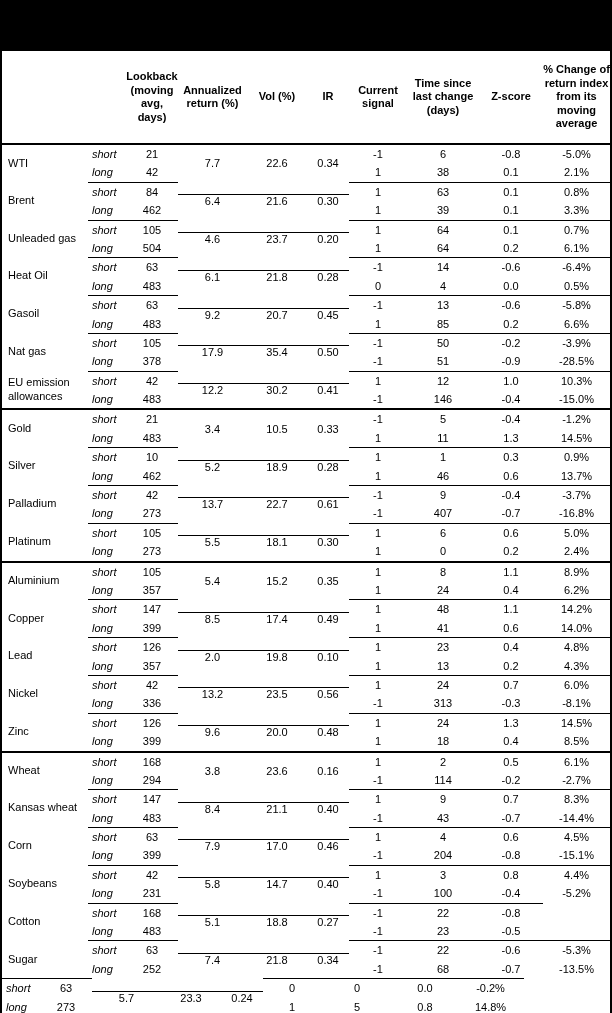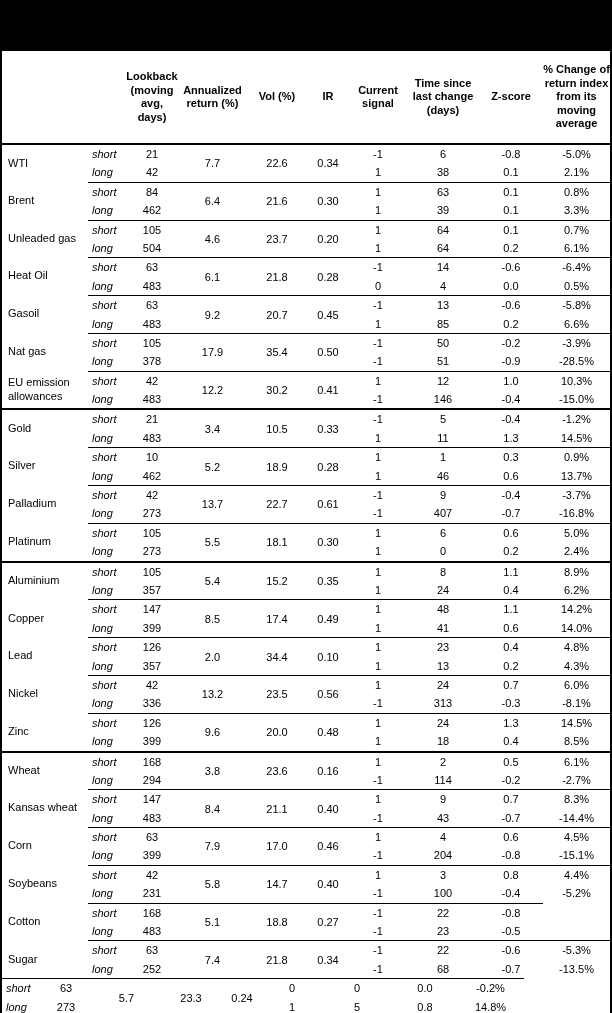--- a/index.html
+++ b/index.html
@@ -31,21 +31,21 @@
   .c-pct  { width:67px; flex:none; }
 
   .header { display:flex; height:94px; border-bottom:2px solid #000;margin-top:48px; }
   .h {
     font-weight:bold; text-align:center; white-space:pre-line;
     line-height:13.5px; display:flex; align-items:center; justify-content:center;
     height:100%;
   }
   .h.c-name { padding-left:0; }
 
-  .commodity { display:flex; background:#fff; }
+  .commodity { display:flex; background:#fff;align-items:center; }
   .col { display:flex; flex-direction:column; }
   .col.merged { flex-direction:row; align-items:center; justify-content:center; text-align:center; }
   .sub { height:18.4px; line-height:18.4px; text-align:center; }
   .sub.sub-left { text-align:left; padding-left:4px;font-style:italic; }
 
   .thin-line > .col { border-top:1px solid #000; }
   .section-start { border-top:2px solid #000; }
   .full-line { border-top:6px solid #8b5cf6; }
 
   .bottom-line { height:2px; background:#000; }
@@ -480,21 +480,21 @@
           <div class="c-name">Lead</div>
           <div class="col c-leg">
             <div class="sub sub-left">short</div>
             <div class="sub sub-left">long</div>
           </div>
           <div class="col c-look">
             <div class="sub">126</div>
             <div class="sub">357</div>
           </div>
           <div class="col merged c-ann">2.0</div>
-          <div class="col merged c-vol">34.4</div>
+          <div class="col merged c-vol">19.8</div>
           <div class="col merged c-ir">0.10</div>
           <div class="col c-sig">
             <div class="sub">1</div>
             <div class="sub">1</div>
           </div>
           <div class="col c-time">
             <div class="sub">23</div>
             <div class="sub">13</div>
           </div>
           <div class="col c-z">

